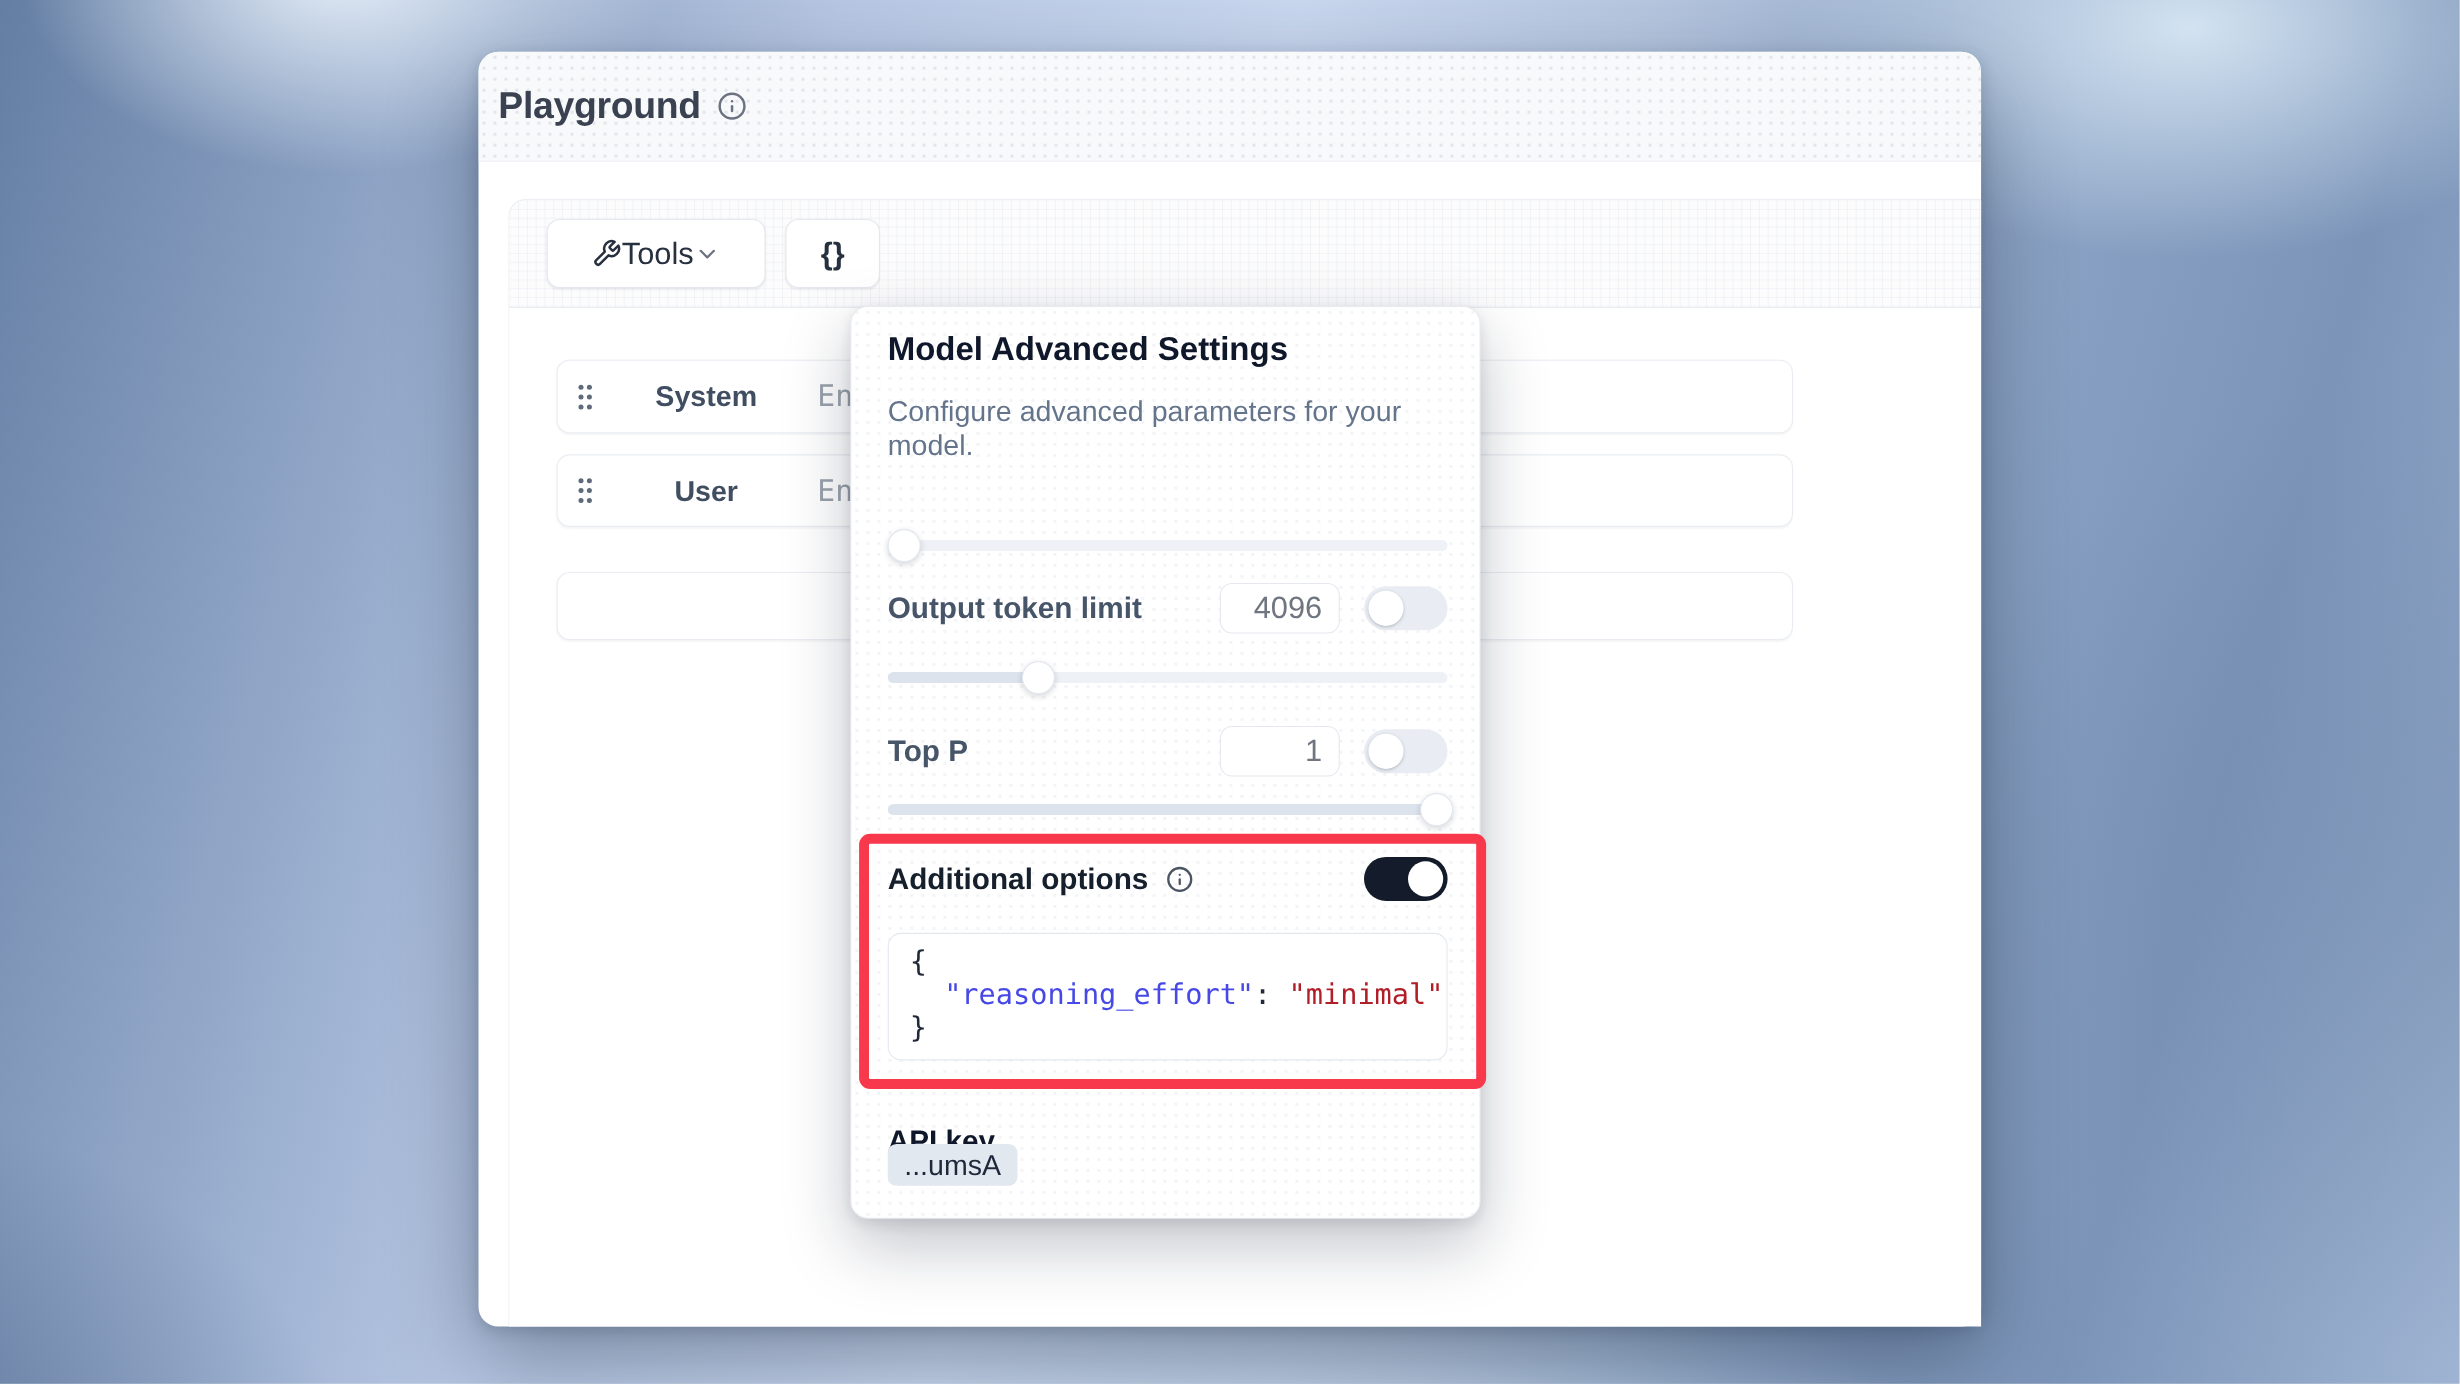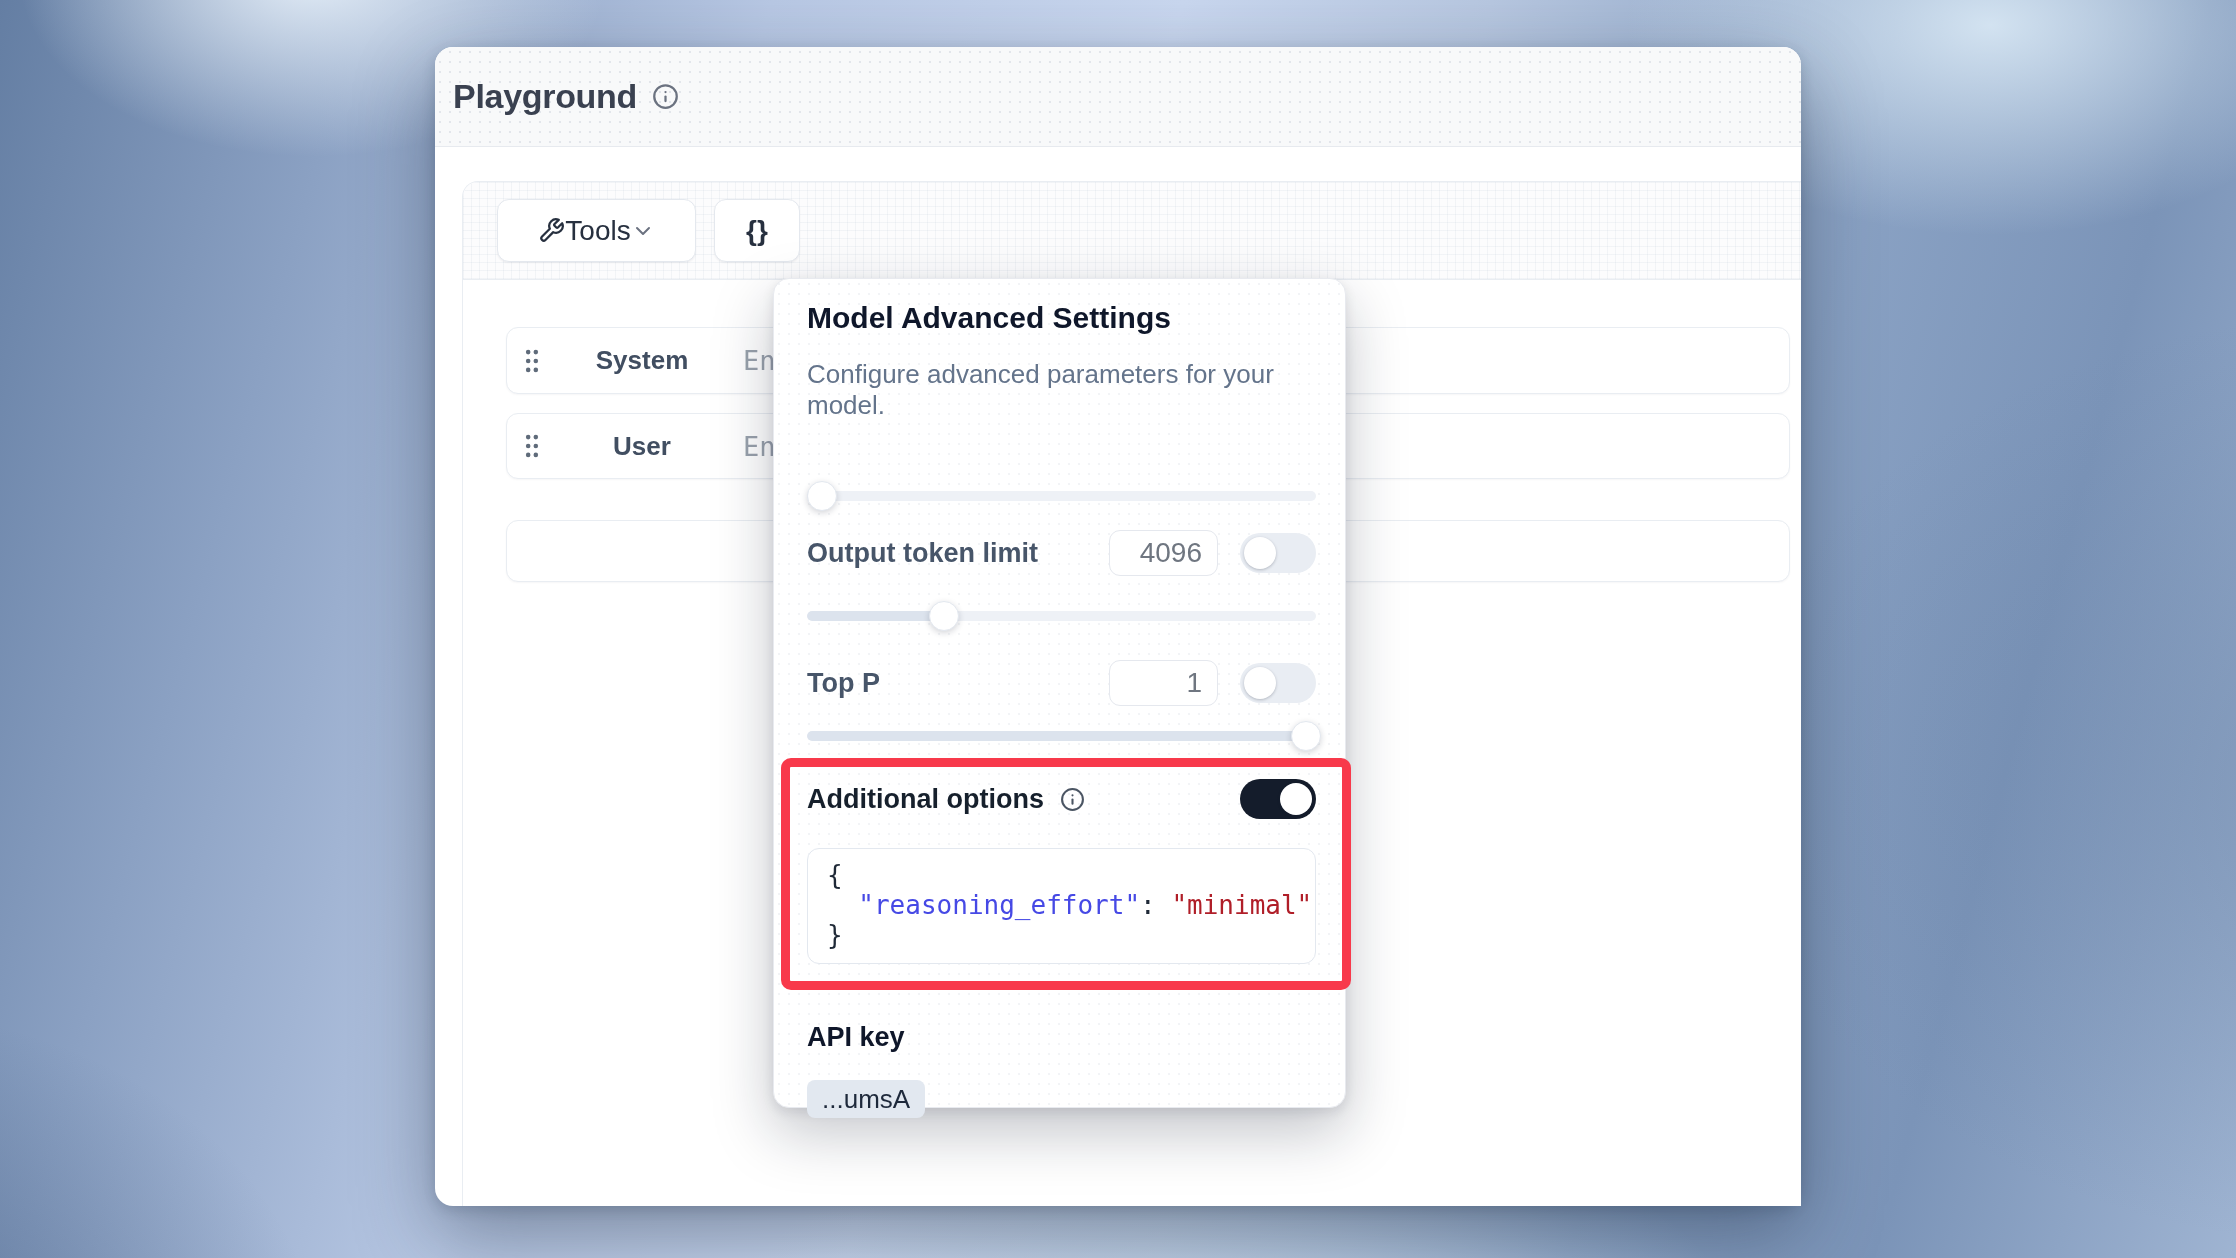--- a/index.html
+++ b/index.html
@@ -53,21 +53,21 @@
   }
   .model-btn { left:34px; top:26px; width:256px; height:60px; gap:16px; font-size:27px; padding:0 24px; }
   .settings-btn { left:308px; top:26px; width:57px; height:60px; color:#27303f; }
   .notif-dot { position:absolute; top:-7px; right:-7px; width:18px; height:18px; border-radius:50%; background:#0f172a; }
   .tools-btn { left:34px; top:17px; width:199px; height:63px; font-size:28px; font-weight:500; color:#27303f; }
   .braces-btn { left:251px; top:17px; width:86px; height:63px; font-size:28px; font-weight:600; color:#27303f; }
   .chev { color:#6b7280; }
 
   .rows { padding:47px 0 0 43px; background:#fff; }
   .msg-row {
-    width:1284px; height:67px; border:1px solid #e9edf2; border-radius:12px;
+    width:1124px; height:67px; border:1px solid #e9edf2; border-radius:12px;
     display:flex; align-items:center; padding-left:16px;
     box-shadow:0 1px 2px rgba(16,24,40,.04); background:#fff;
   }
   .msg-row.user { height:66px; margin-top:19px; }
   .msg-row.empty { height:62px; margin-top:41px; }
   .grip { color:#5f6b7a; cursor:grab; }
   .role { width:150px; text-align:center; margin-left:26px; font-size:26px; font-weight:700; color:#414e61; }
   .ph { margin-left:26px; font-family:"DejaVu Sans Mono", monospace; font-size:27px; color:#99a1ac; }
 
   
@@ -124,21 +124,21 @@
     border:1px solid #e3e8ef; border-radius:12px; background:#fff;
     padding:11px 19px; font-family:"DejaVu Sans Mono", monospace; font-size:26px; line-height:30px; color:#1f2937;
   }
   .cline { white-space:pre; }
   .ckey { color:var(--color-json_key, #4649e5); }
   .cval { color:var(--color-json_value, #b01e28); }
 
   .apikey-label { position:absolute; left:33px; top:714px; font-size:27px; font-weight:700; color:#0f172a;margin-top:29px; }
   .apikey-badge {
     position:absolute; left:33px; top:761px; height:38px; display:inline-flex; align-items:center;
-    padding:0 15px; background:#e2e8f0; border-radius:8px; font-size:26px; color:#1e293b; cursor:pointer;margin-top:40px;
+    padding:0 15px; background:#e2e8f0; border-radius:8px; font-size:26px; color:#1e293b; cursor:pointer;
   }
 </style>
 </head>
 <body>
 
 <div class="card">
   <div class="card-header dots">
     <h1>Playground</h1>
     <span class="icon info-ic">
       <svg width="27" height="27" viewBox="0 0 24 24" fill="none" stroke="currentColor" stroke-width="2" stroke-linecap="round">

